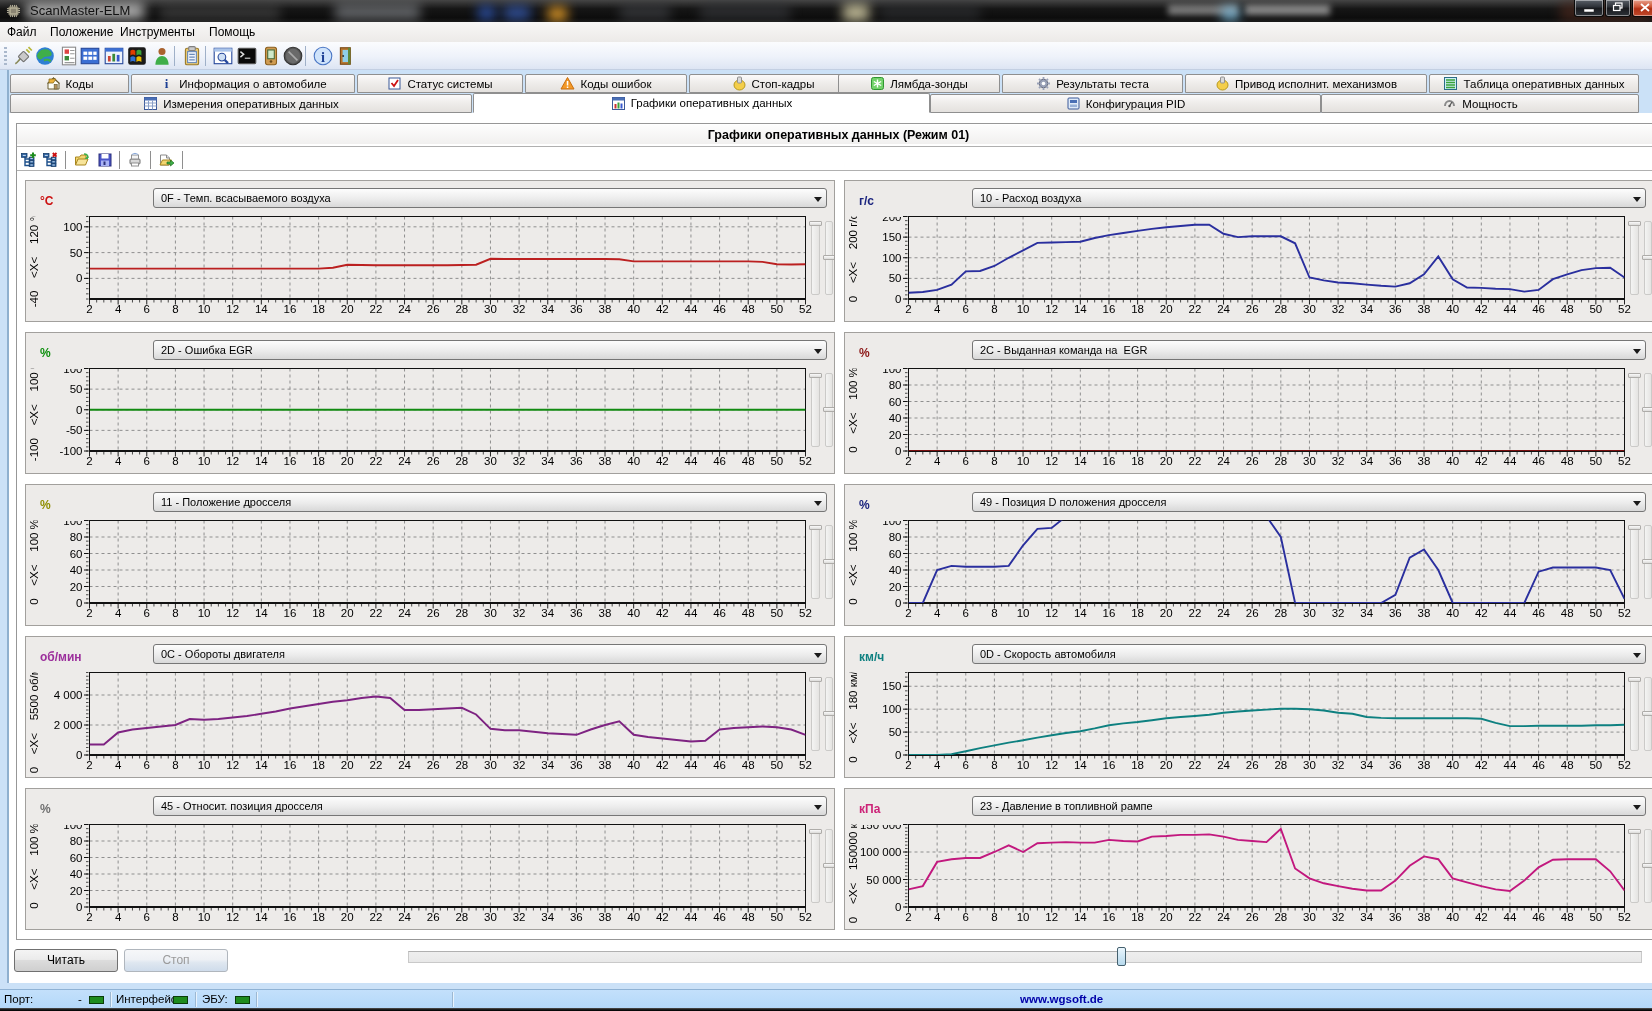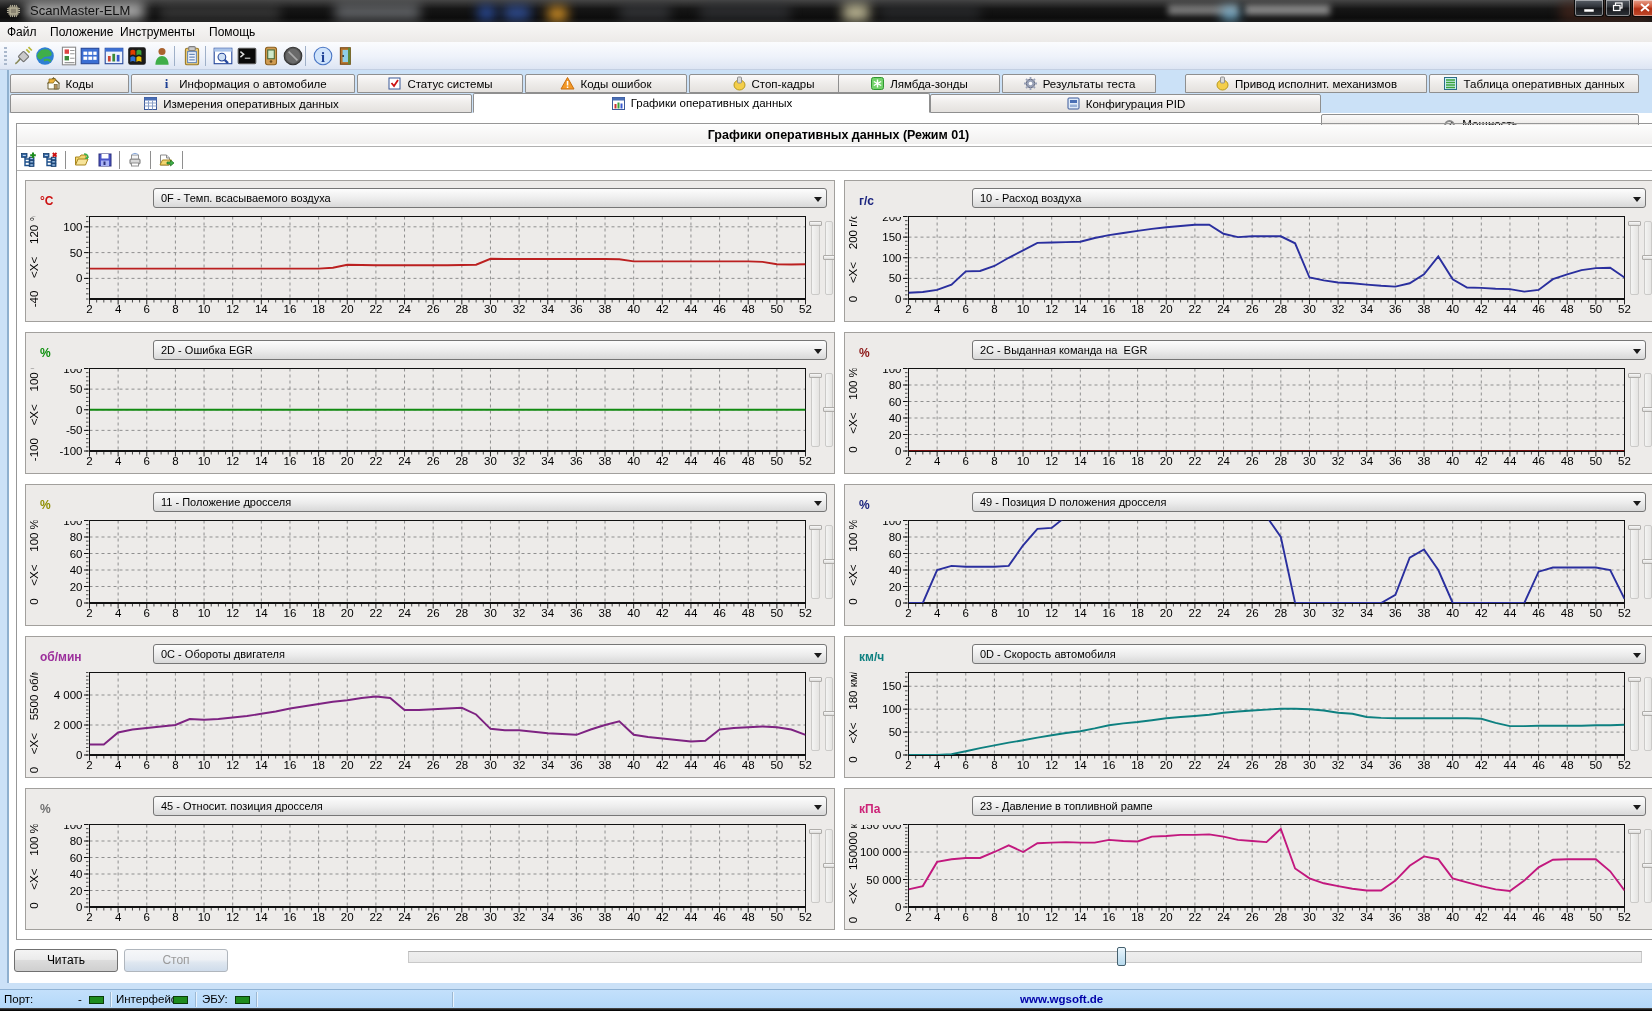--- a/index.html
+++ b/index.html
@@ -243,21 +243,21 @@
           </svg></span>
         <span>Стоп-кадры</span>
       </div>
       <div class="tab" style="left: 838px; top: 74px; width: 162px;">
         <span class="tico"><svg width="15" height="15" viewBox="0 0 15 15">
             <rect x="1.5" y="1.5" width="12" height="12" rx="2" fill="#72d26a" stroke="#2f9631"></rect>
             <path d="M7.5 3.5v8M3.8 5.5l7.4 4M11.2 5.5l-7.4 4" stroke="#fff" stroke-width="1.4"></path>
           </svg></span>
         <span>Лямбда-зонды</span>
       </div>
-      <div class="tab" style="left: 1002px; top: 74px; width: 154px;">
+      <div class="tab" style="left: 1002px; top: 74px; width: 181px;">
         <span class="tico"><svg width="15" height="15" viewBox="0 0 15 15">
             <circle cx="7.5" cy="7.5" r="4.2" fill="#9aa2b8" stroke="#5d6477"></circle>
             <circle cx="7.5" cy="7.5" r="1.8" fill="#fff"></circle>
             <g stroke="#9aa2b8" stroke-width="1.8">
               <path d="M7.5 1v2.5M7.5 11.5V14M1 7.5h2.5M11.5 7.5H14M3 3l1.7 1.7M10.3 10.3L12 12M12 3l-1.7 1.7M4.7 10.3L3 12"></path>
             </g>
           </svg></span>
         <span>Результаты теста</span>
       </div>
       <div class="tab" style="left: 1185px; top: 74px; width: 242px;">
@@ -297,21 +297,21 @@
         <span>Графики оперативных данных</span>
       </div>
       <div class="tab" style="left: 930px; top: 94px; width: 391px;">
         <span class="tico"><svg width="15" height="15" viewBox="0 0 15 15">
             <rect x="2" y="2" width="11" height="11" rx="1" fill="#dfeaf8" stroke="#3b5998"></rect>
             <rect x="4" y="4" width="7" height="3" fill="#4a6fb5"></rect>
             <rect x="4" y="8.5" width="7" height="2.5" fill="#9ab2d8"></rect>
           </svg></span>
         <span>Конфигурация PID</span>
       </div>
-      <div class="tab" style="left: 1321px; top: 94px; width: 318px; margin-top: 20px;">
+      <div class="tab" style="left: 1321px; top: 94px; width: 318px;">
         <span class="tico"><svg width="15" height="15" viewBox="0 0 15 15">
             <path d="M3 10c0-3 2-5 4.5-5S12 7 12 10" fill="none" stroke="#8a8a8a" stroke-width="2"></path>
             <path d="M7.5 10L10 6" stroke="#555" stroke-width="1.3"></path>
             <circle cx="7.5" cy="10" r="1.2" fill="#555"></circle>
           </svg></span>
         <span>Мощность</span>
       </div>
     </div>
 
 <div id="hdr" class="abs">Графики оперативных данных (Режим 01)</div>

